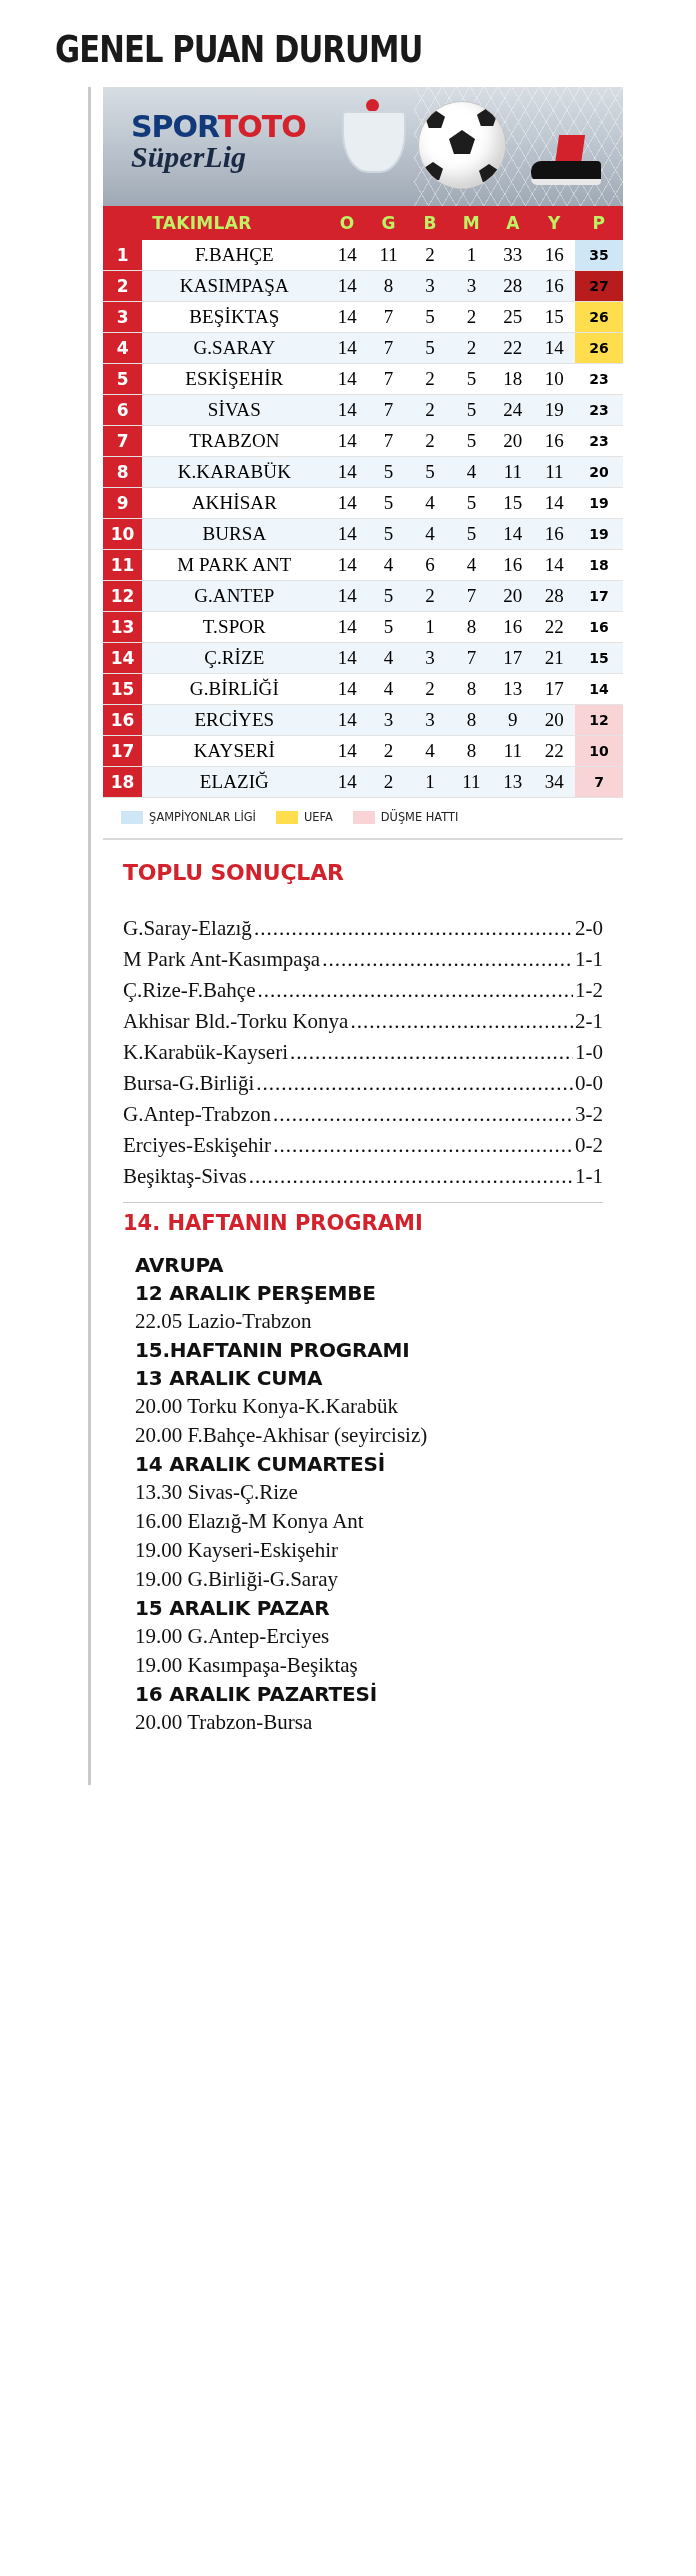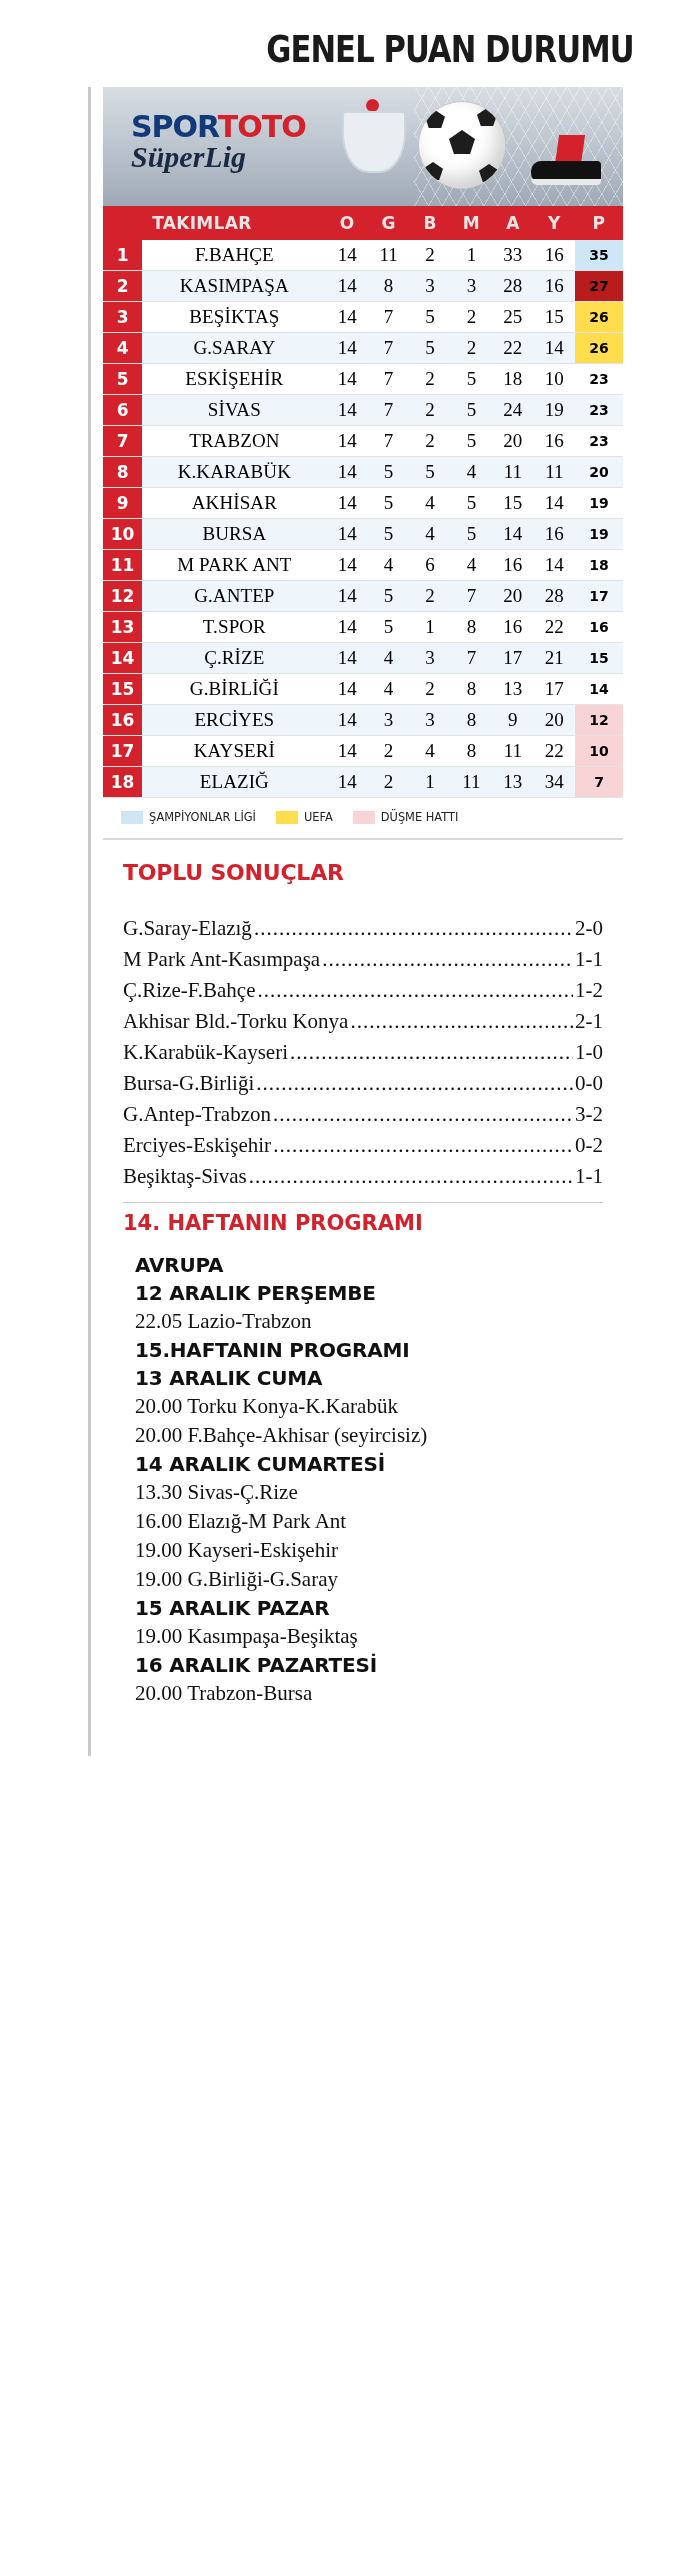--- a/index.html
+++ b/index.html
@@ -11,21 +11,20 @@
     overflow:hidden;
   }
   .page{
     position:relative;
     width:696px;height:2576px;
     box-sizing:border-box;
   }
   
   .title-wrap{
     padding:28px 12px 10px 55px;
-    text-align:right;
   }
   .main-title{
     font-family:"DejaVu Sans", sans-serif;
     font-weight:bold;
     font-size:37px;
     letter-spacing:-1px;
     color:#1a1a1a;
     font-stretch:condensed;
     transform:scaleX(0.92);
     transform-origin:left center;
@@ -112,21 +111,21 @@
 
   
   table.standings{
     width:100%;
     border-collapse:collapse;
     font-family:"Liberation Serif", serif;
     font-size:19px;
   }
   table.standings thead th{
     background:#d3222c;
-    color:#e5e5e5;
+    color:#bef264;
     font-family:"DejaVu Sans", sans-serif;
     font-weight:bold;
     font-size:17px;
     padding:7px 0;
     text-align:center;
     letter-spacing:0.3px;
   }
   table.standings thead th.team-head{
     text-align:left;
     padding-left:10px;
@@ -561,24 +560,25 @@
         <ul class="program" id="program-list">
             <li class="head">AVRUPA</li>
             <li class="head">12 ARALIK PERŞEMBE</li>
             <li><span class="time">22.05 </span><span>Lazio-Trabzon</span></li>
             <li class="head">15.HAFTANIN PROGRAMI</li>
             <li class="head">13 ARALIK CUMA</li>
             <li><span class="time">20.00 </span><span>Torku Konya-K.Karabük</span></li>
             <li><span class="time">20.00 </span><span>F.Bahçe-Akhisar (seyircisiz)</span></li>
             <li class="head">14 ARALIK CUMARTESİ</li>
             <li><span class="time">13.30 </span><span>Sivas-Ç.Rize</span></li>
-            <li><span class="time">16.00 </span><span>Elazığ-M Park Ant</span></li>
+            <li><span class="time">16.00 </span><span>Elazığ-M Konya Ant</span></li>
             <li><span class="time">19.00 </span><span>Kayseri-Eskişehir</span></li>
             <li><span class="time">19.00 </span><span>G.Birliği-G.Saray</span></li>
             <li class="head">15 ARALIK PAZAR</li>
+            <li><span class="time">19.00 </span><span>G.Antep-Erciyes</span></li>
             <li><span class="time">19.00 </span><span>Kasımpaşa-Beşiktaş</span></li>
             <li class="head">16 ARALIK PAZARTESİ</li>
             <li><span class="time">20.00 </span><span>Trabzon-Bursa</span></li>
           </ul>
       </div>
 
       <div class="card-bottom"></div>
     </div>
   </div>
 </div>

